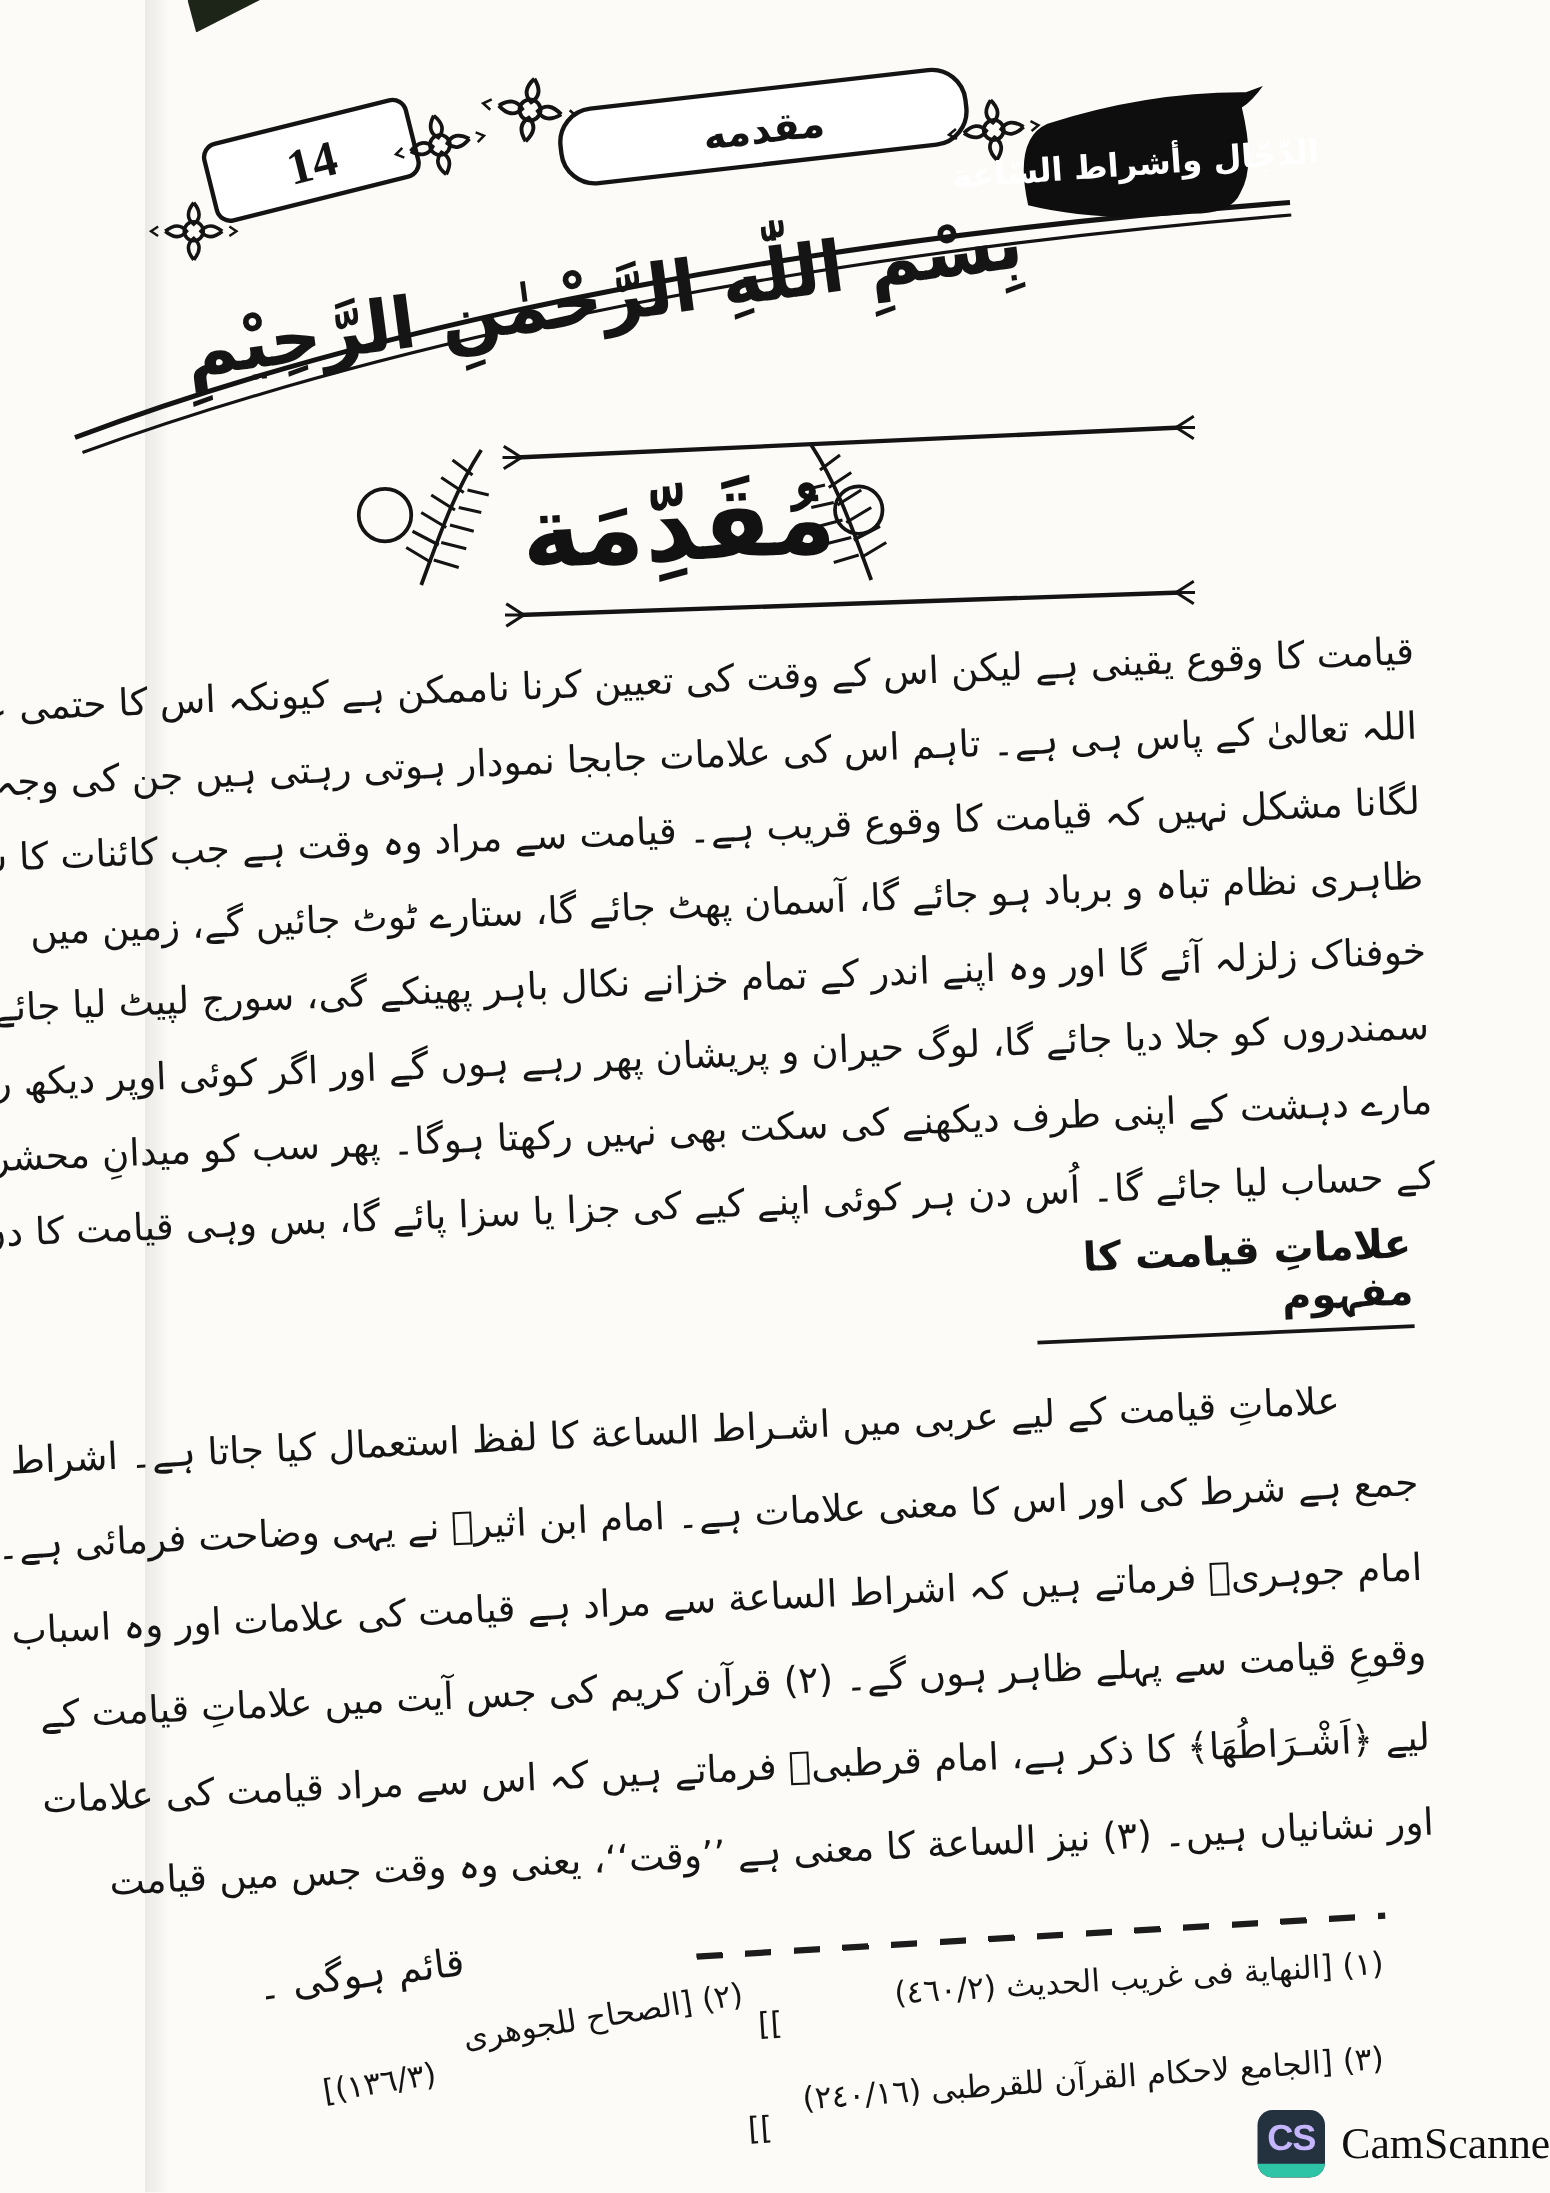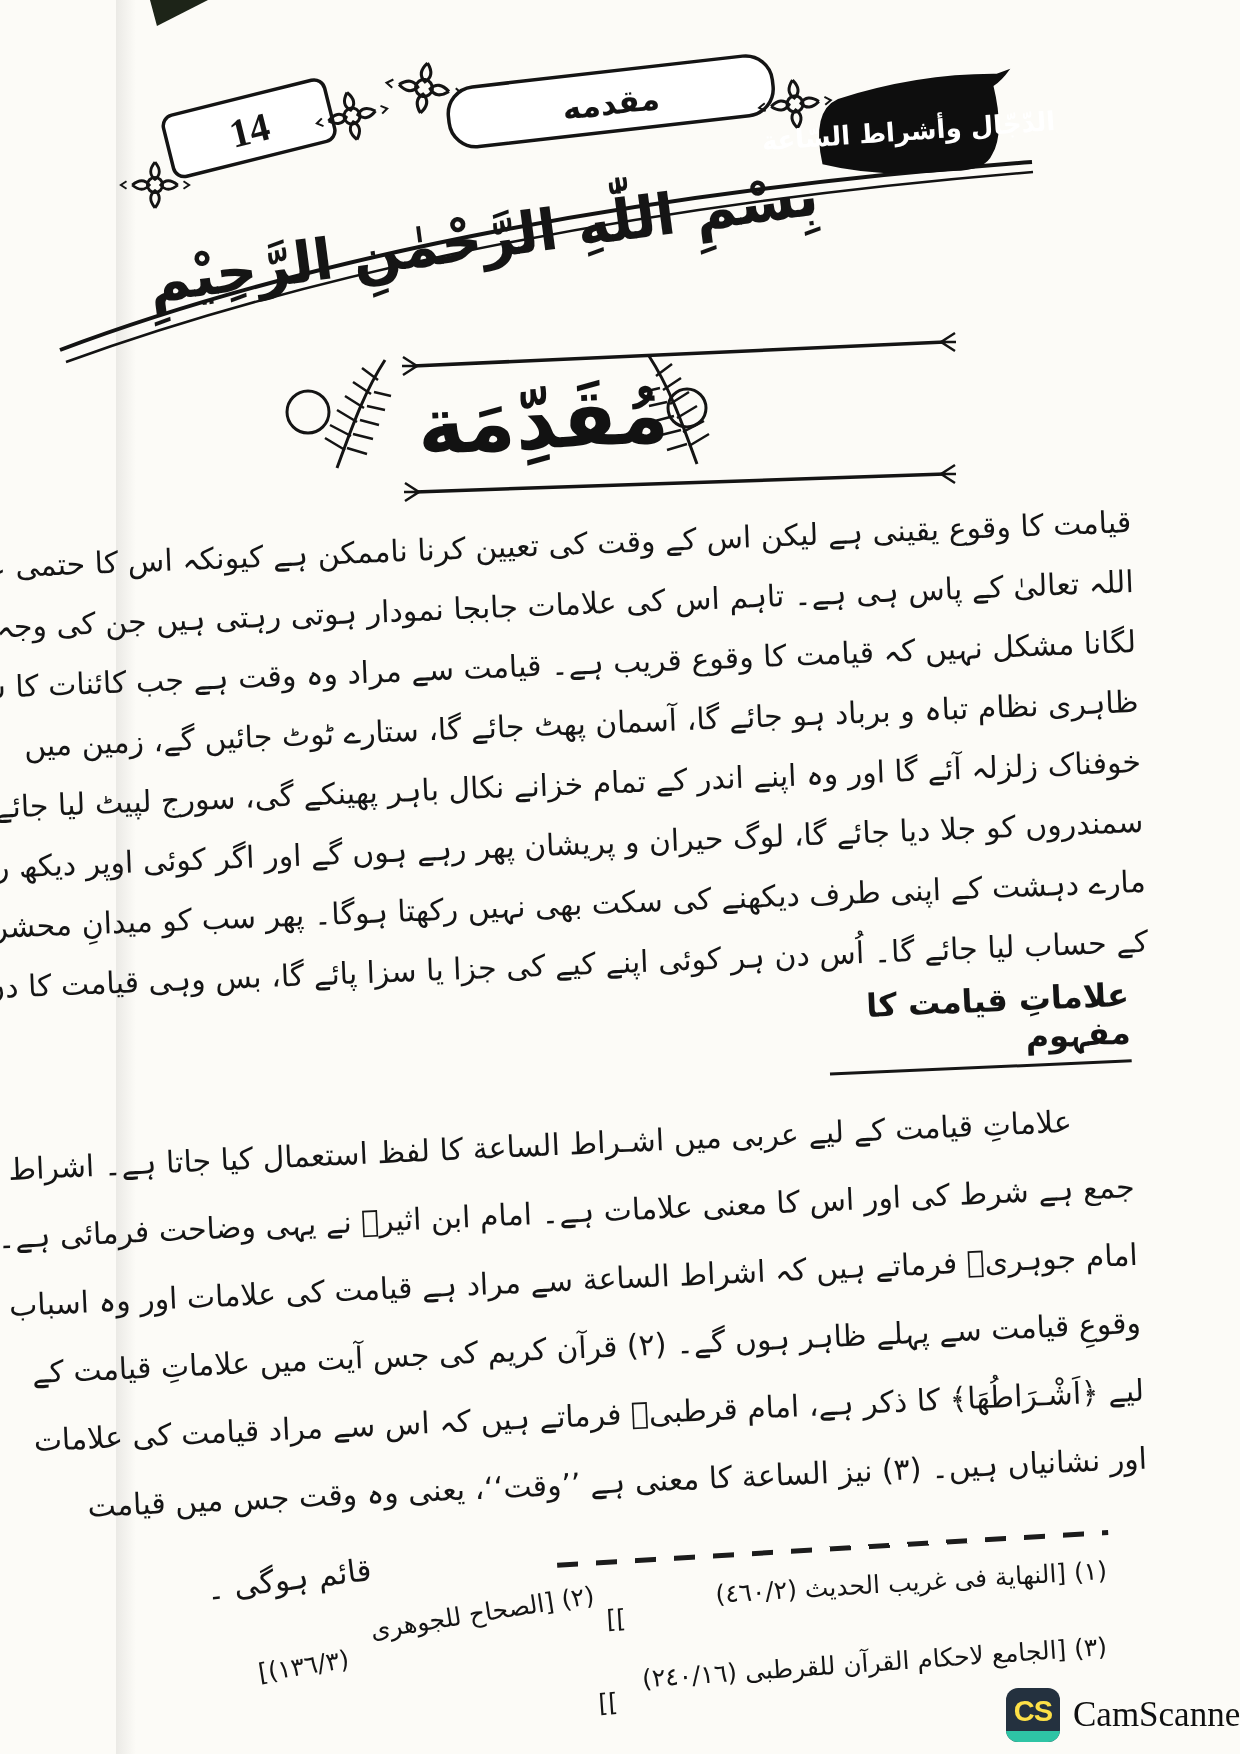--- a/index.html
+++ b/index.html
@@ -60,21 +60,21 @@
   .fn3w{left:548px;top:1690px;width:70px;transform:rotate(-4deg);}
   .fn2{left:296px;top:1604px;width:300px;text-align:right;transform:rotate(-9deg);}
   .fn2w{left:150px;top:1660px;width:200px;text-align:right;transform:rotate(-9deg);}
   
   .watermark{left:1006px;top:1688px;display:flex;align-items:center;}
   .cs-icon{
     width:54px;height:54px;border-radius:12px;background:#24313f;position:relative;
     display:flex;align-items:center;justify-content:center;overflow:hidden;flex:0 0 54px;
   }
   .cs-icon .cs-txt{
-    color:#fde047;font-weight:bold;font-size:29px;line-height:1;margin-top:-8px;
+    color:#c4b5fd;font-weight:bold;font-size:29px;line-height:1;margin-top:-8px;
     font-family:"Liberation Sans","DejaVu Sans",sans-serif;letter-spacing:-1px;
   }
   .cs-icon .cs-teal{position:absolute;left:0;right:0;bottom:0;height:11px;background:#2ec4a5;}
   .cs-label{
     margin-left:13px;font-family:"Liberation Serif","DejaVu Serif",serif;
     font-size:35px;color:#101010;white-space:nowrap;
   }
 </style>
 </head>
 <body>

